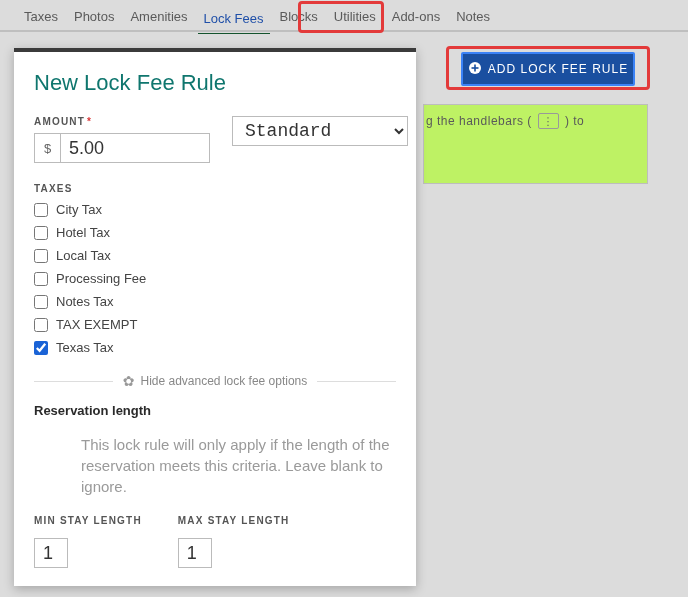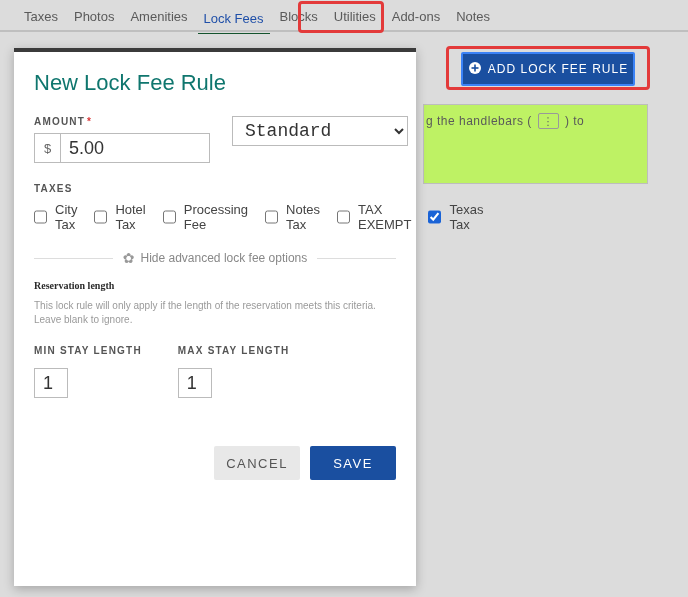--- a/index.html
+++ b/index.html
@@ -161,50 +161,50 @@
   }
   .amount-input { width: 150px; }
   .res-select { width: 176px; font-family: Liberation Mono, monospace; }
   .sect-label {
     font-size: 10px;
     letter-spacing: 1.2px;
     color: #555;
     font-weight: 600;
     margin: 20px 0 8px 0;
   }
-  .check-list { display: flex; flex-direction: row; gap: 16px; }
+  .check-list { display: flex; flex-direction: column; gap: 8px; }
   .check-item { display: flex; align-items: center; gap: 8px; font-size: 13px; color: #444; }
   .check-item input[type=checkbox] { width: 14px; height: 14px; accent-color: #1a63d6; margin:0; }
   .divider {
     display: flex;
     align-items: center;
     margin: 18px 0 14px 0;
     color: #888;
     font-size: 12px;
   }
   .divider::before, .divider::after {
     content: "";
     flex: 1;
     height: 1px;
     background: #ddd;
   }
   .divider .divider-inner { padding: 0 10px; display: flex; align-items: center; gap: 6px; }
   .gear { color: #999; font-size: 14px; }
   .sect-title {
-    font-size: 10px;
+    font-size: 13px;
     font-weight: 600;
     color: #2a2a2a;
-    margin-bottom: 8px;
-    font-family: Liberation Serif, serif;
+    margin-bottom: 16px;
   }
   .sect-desc {
-    font-size: 10px;
+    font-size: 15px;
     color: #9a9a9a;
     line-height: 1.4;
     margin-bottom: 18px;
+    margin-left: 47px;
   }
   .stay-row { display: flex; gap: 36px; }
   .stay-col { display:flex; flex-direction:column; }
   .stay-inputs { display:flex; gap:6px; margin-top:6px; }
   .stay-num { width: 34px; padding: 0 4px; }
   .stay-sel { width: 84px; }
   .btn-row {
     display: flex;
     justify-content: flex-end;
     gap: 10px;
@@ -285,20 +285,24 @@
       <label class="check-item">
           <input type="checkbox" style="">
           <span>City Tax</span>
         </label>
       <label class="check-item">
           <input type="checkbox" style="">
           <span>Hotel Tax</span>
         </label>
       <label class="check-item">
           <input type="checkbox" style="">
+          <span>Local Tax</span>
+        </label>
+      <label class="check-item">
+          <input type="checkbox" style="">
           <span>Processing Fee</span>
         </label>
       <label class="check-item">
           <input type="checkbox" style="">
           <span>Notes Tax</span>
         </label>
       <label class="check-item">
           <input type="checkbox" style="">
           <span>TAX EXEMPT</span>
         </label>

